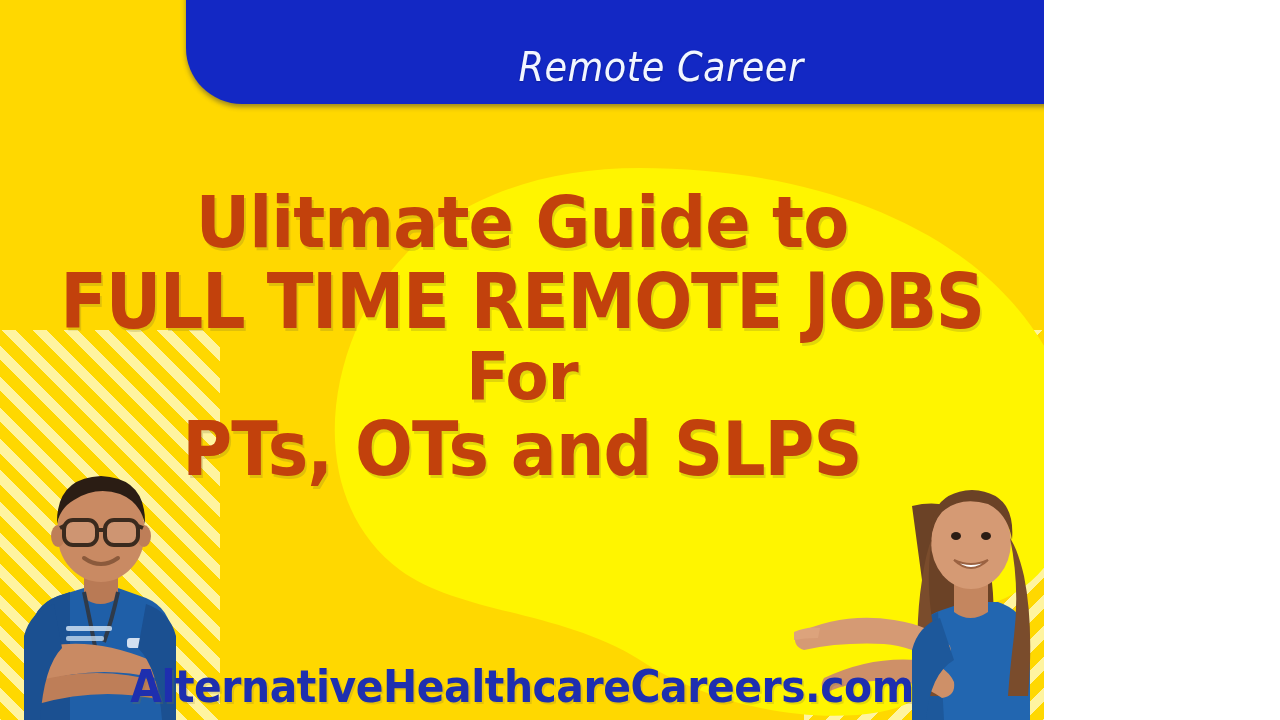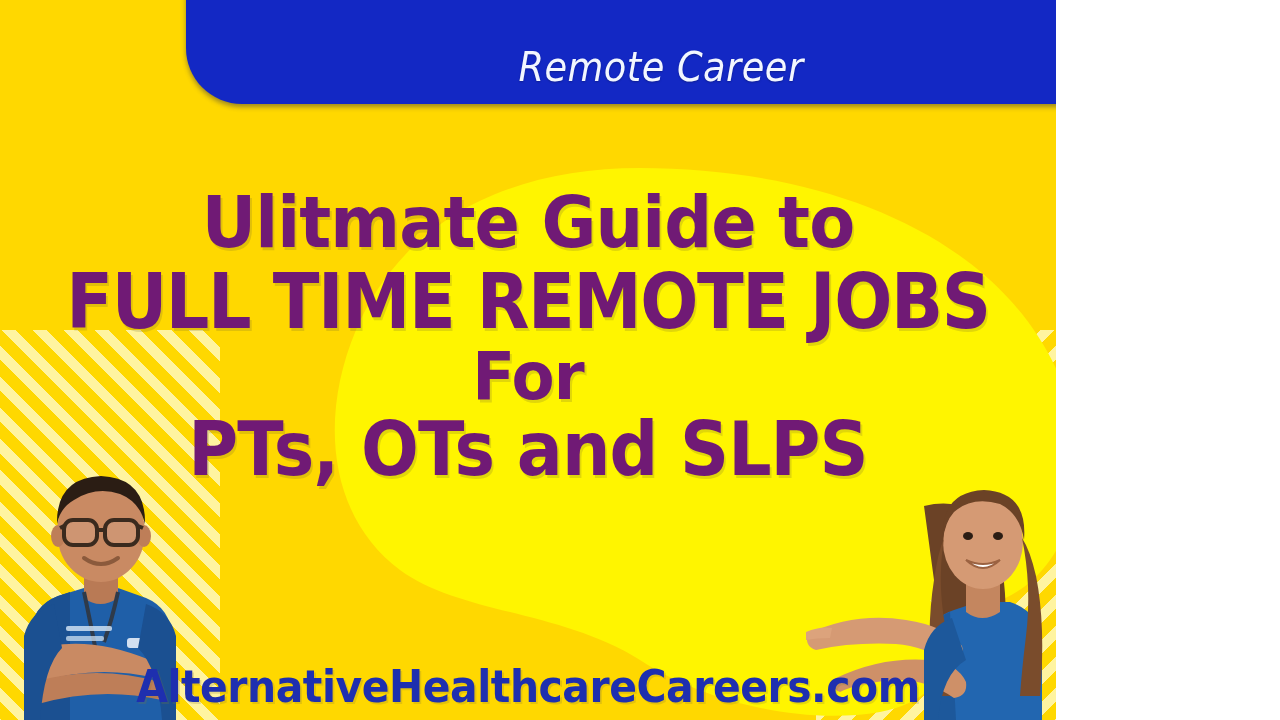--- a/index.html
+++ b/index.html
@@ -8,21 +8,20 @@
     background: #ffffff;
   }
   #thumbnail {
     position: relative;
     width: 1044px;
     height: 720px;
     overflow: hidden;
     background: #FFD800;
     font-family: "DejaVu Sans", sans-serif;
     user-select: none;
-    padding-left: 12px;
   }
 
   
   .bg-base {
     position: absolute;
     inset: 0;
     background: #FFD800;
   }
 
   
@@ -90,21 +89,21 @@
   }
 
   
   .headline {
     position: absolute;
     left: 0;
     right: 0;
     top: 186px;
     text-align: center;
     line-height: 1.0;
-    color: #701a75;
+    color: #c2410c;
     font-family: "DejaVu Sans", sans-serif;
     font-weight: 700;
   }
   .headline .line {
     display: block;
     white-space: nowrap;
     text-shadow: 2px 3px 0 rgba(120,110,40,0.22);
   }
   .line-1 {
     font-size: 72px;

